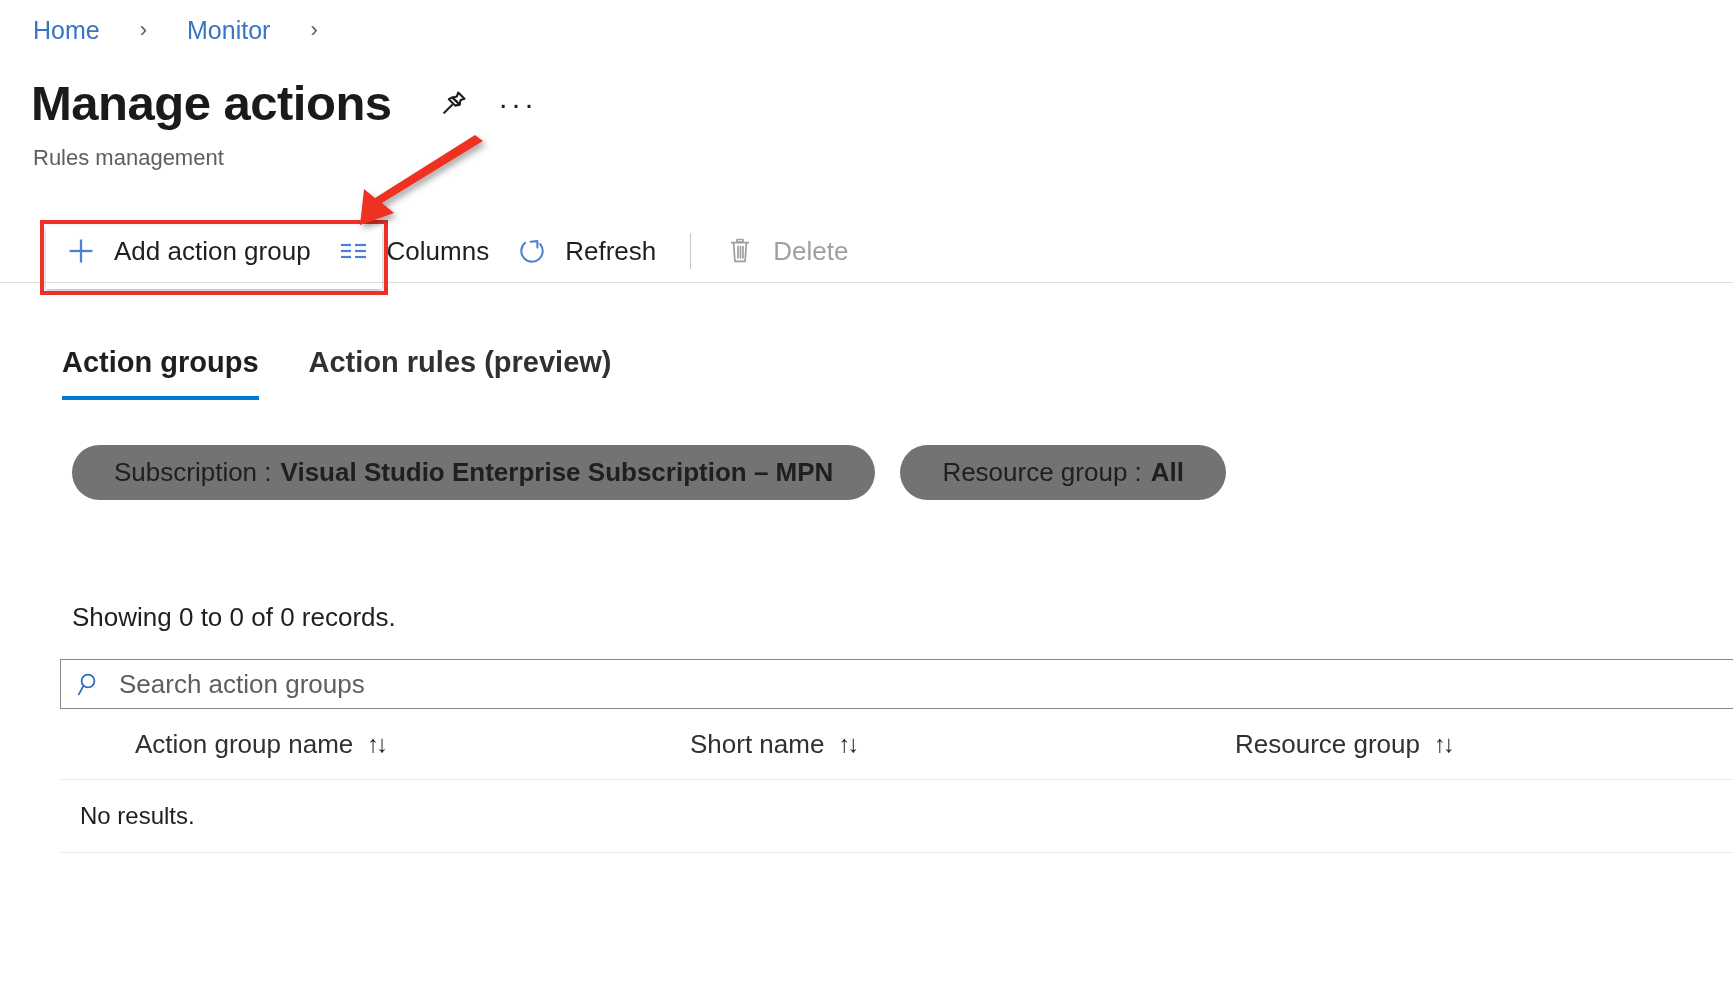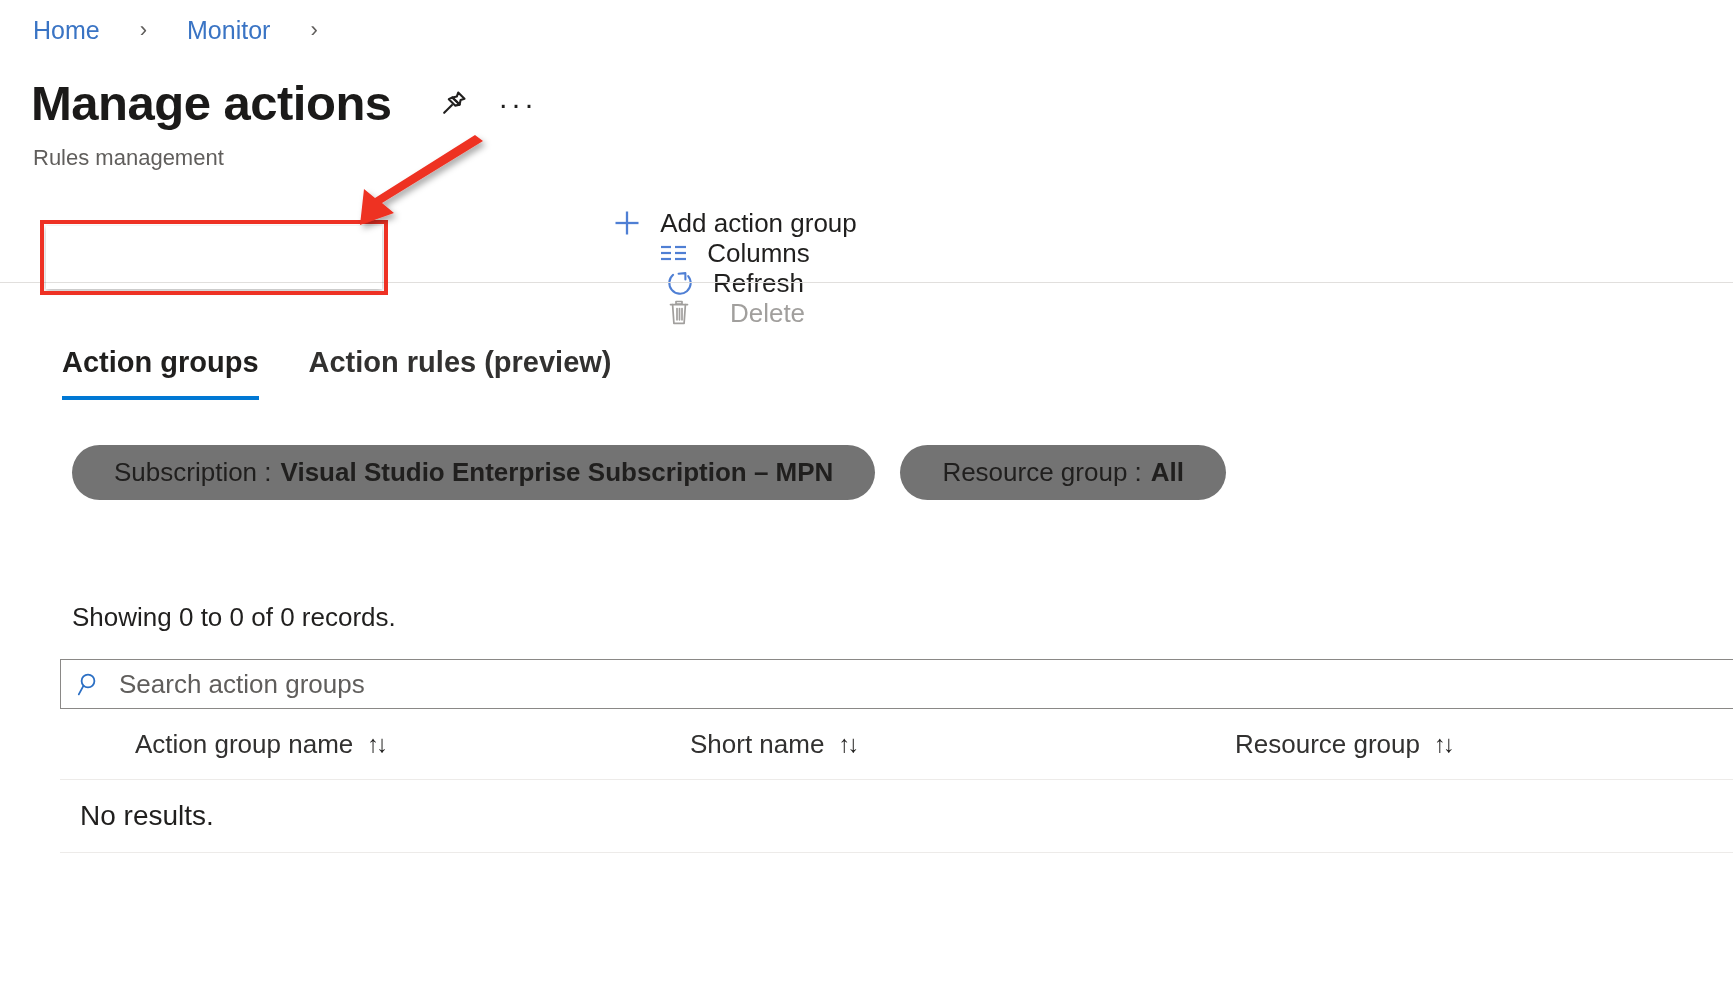--- a/index.html
+++ b/index.html
@@ -90,31 +90,30 @@
   .commandbar {
     position: absolute;
     left: 0;
     top: 208px;
     width: 1417px;
     height: 86px;
     display: flex;
     align-items: center;
     padding-left: 52px;
     box-sizing: border-box;
-    flex-direction: column;
   }
   .cmd-btn {
     display: flex;
     align-items: center;
     height: 56px;
     padding: 0 14px;
     cursor: pointer;
     white-space: nowrap;
   }
-  .cmd-btn.disabled { cursor: default; gap: 18px; }
+  .cmd-btn.disabled { cursor: default; }
   .cmd-label {
     font-size: 26px;
     color: #201f1e;
     margin-left: 18px;
     line-height: 30px;
   }
   .cmd-btn.disabled .cmd-label { color: #a19f9d; }
   .cmd-icon {
     width: 30px;
     height: 30px;
@@ -301,21 +300,21 @@
     letter-spacing: -3px;
     line-height: 24px;
   }
   .tbody-row {
     display: flex;
     align-items: center;
     height: 72px;
     border-bottom: 1px solid #edebe9;
   }
   .no-results {
-    font-size: 28px;
+    font-size: 24px;
     color: #201f1e;
     padding-left: 20px;
   }
 </style>
 </head>
 <body>
 
 <div class="breadcrumb">
   <span class="crumb-link">Home</span>
   <span class="crumb-sep">›</span>

